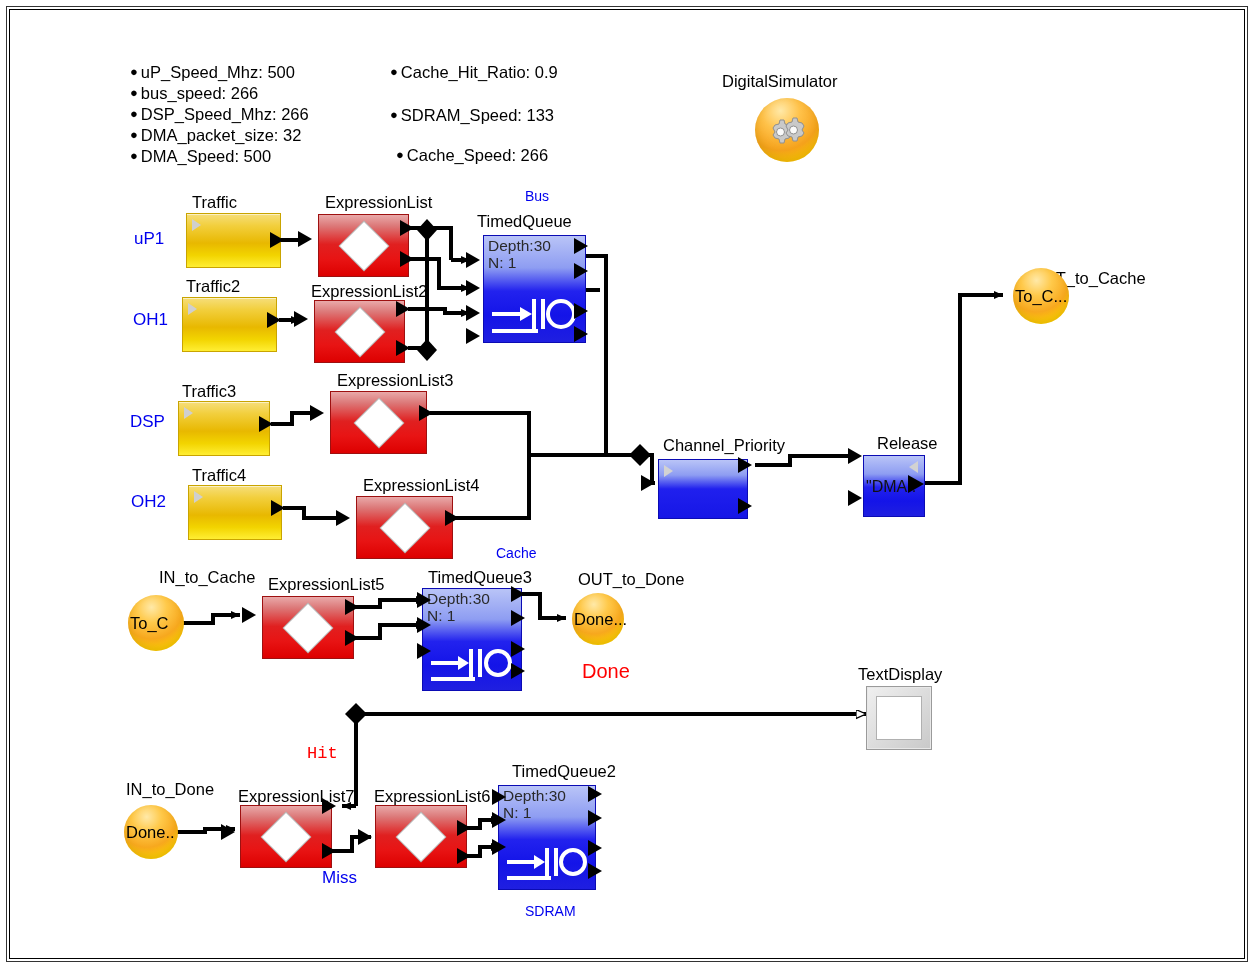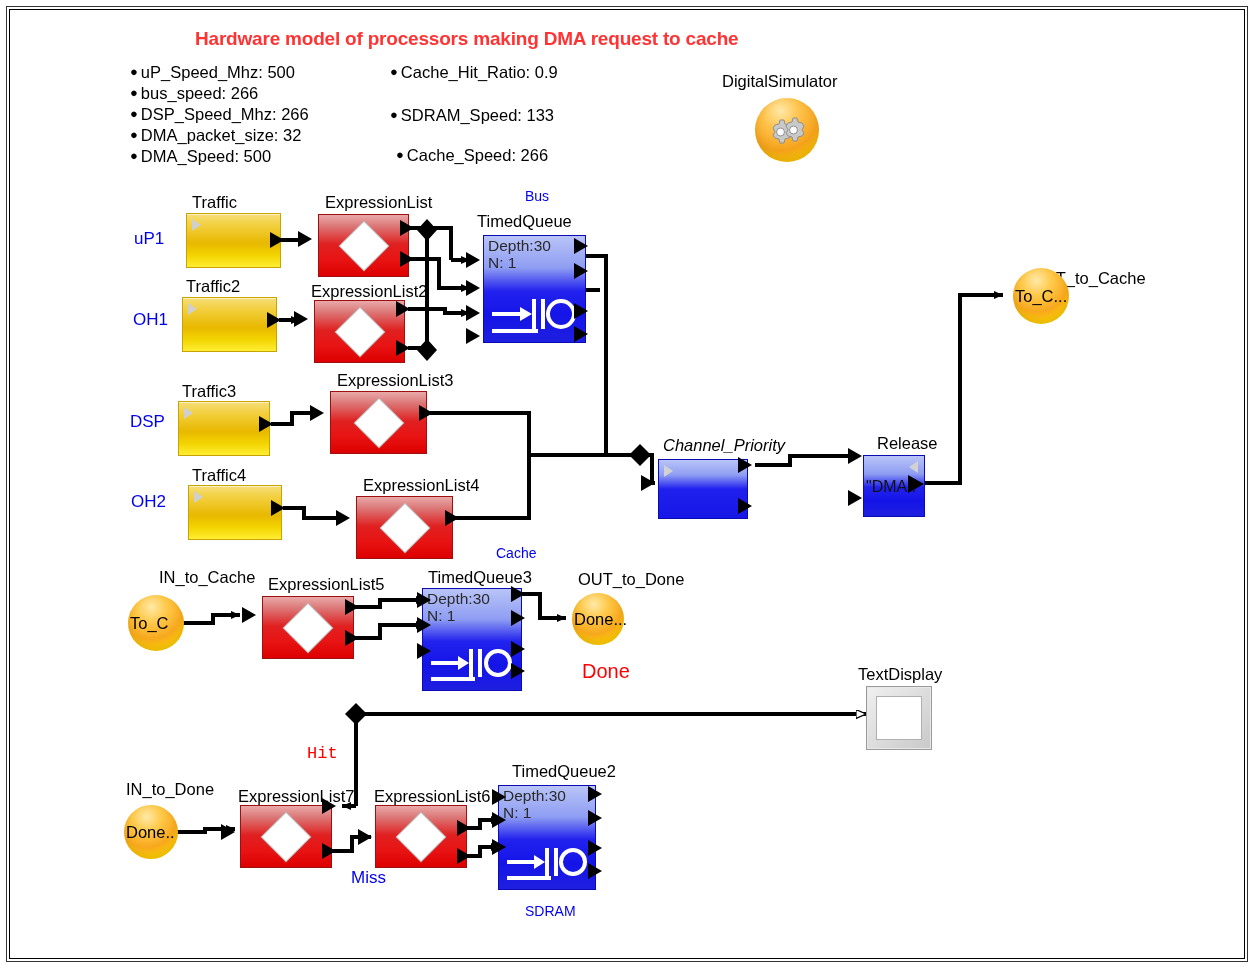--- a/index.html
+++ b/index.html
@@ -114,21 +114,20 @@
   }
 </style>
 </head>
 <body>
 
 <div id="canvas">
 
   <div class="frame-outer"></div>
   <div class="frame-inner"></div>
 
-  <div class="title" style="left:195px;top:28px;">Hardware model of processors making DMA request to cache</div>
 
   <div class="bullet-line" style="left:130px;top:63px;">
     <span class="dot">●</span><span>uP_Speed_Mhz: 500</span>
   </div>
   <div class="bullet-line" style="left:130px;top:84px;">
     <span class="dot">●</span><span>bus_speed: 266</span>
   </div>
   <div class="bullet-line" style="left:130px;top:105px;">
     <span class="dot">●</span><span>DSP_Speed_Mhz: 266</span>
   </div>
@@ -395,21 +394,21 @@
   <svg style="position:absolute;left:574px;top:263px;" width="18" height="18">
       <polygon points="0,0 14,8 0,16" fill="#000"></polygon>
     </svg>
   <svg style="position:absolute;left:574px;top:303px;" width="18" height="18">
       <polygon points="0,0 14,8 0,16" fill="#000"></polygon>
     </svg>
   <svg style="position:absolute;left:574px;top:326px;" width="18" height="18">
       <polygon points="0,0 14,8 0,16" fill="#000"></polygon>
     </svg>
 
-  <div class="lbl" style="left:663px;top:436px;font-style:italic;">Channel_Priority</div>
+  <div class="lbl" style="left:663px;top:436px;">Channel_Priority</div>
   <div class="blk blue-plain" style="left:658px;top:459px;width:90px;height:60px;">
     <span class="ptri-l"></span>
   </div>
   <svg style="position:absolute;left:641px;top:475px;" width="18" height="18">
       <polygon points="0,0 14,8 0,16" fill="#000"></polygon>
     </svg>
   <svg style="position:absolute;left:738px;top:457px;" width="18" height="18">
       <polygon points="0,0 14,8 0,16" fill="#000"></polygon>
     </svg>
   <svg style="position:absolute;left:738px;top:498px;" width="18" height="18">
@@ -486,21 +485,21 @@
     <span class="ctext">Done...</span>
   </div>
   <div class="lbl-red" style="left:582px;top:660px;">Done</div>
 
   <div class="lbl" style="left:858px;top:665px;">TextDisplay</div>
   <div class="textdisplay" style="left:866px;top:686px;width:64px;height:62px;">
     <div class="inner"></div>
   </div>
 
   <div class="lbl-red-mono" style="left:307px;top:744px;">Hit</div>
-  <div class="lbl-blue" style="left:322px;top:868px;margin-left:29px;">Miss</div>
+  <div class="lbl-blue" style="left:322px;top:868px;">Miss</div>
 
   <div class="lbl" style="left:126px;top:780px;">IN_to_Done</div>
   <div class="circ" style="left:124px;top:805px;width:54px;height:54px;">
     <span class="ctext">Done..</span>
   </div>
 
   <div class="lbl" style="left:512px;top:762px;">TimedQueue2</div>
   <div class="blk blue" style="left:498px;top:785px;width:98px;height:105px;">
     <div class="qtext">Depth:30</div>
     <div class="qtext" style="top:18px;">N: 1</div>

